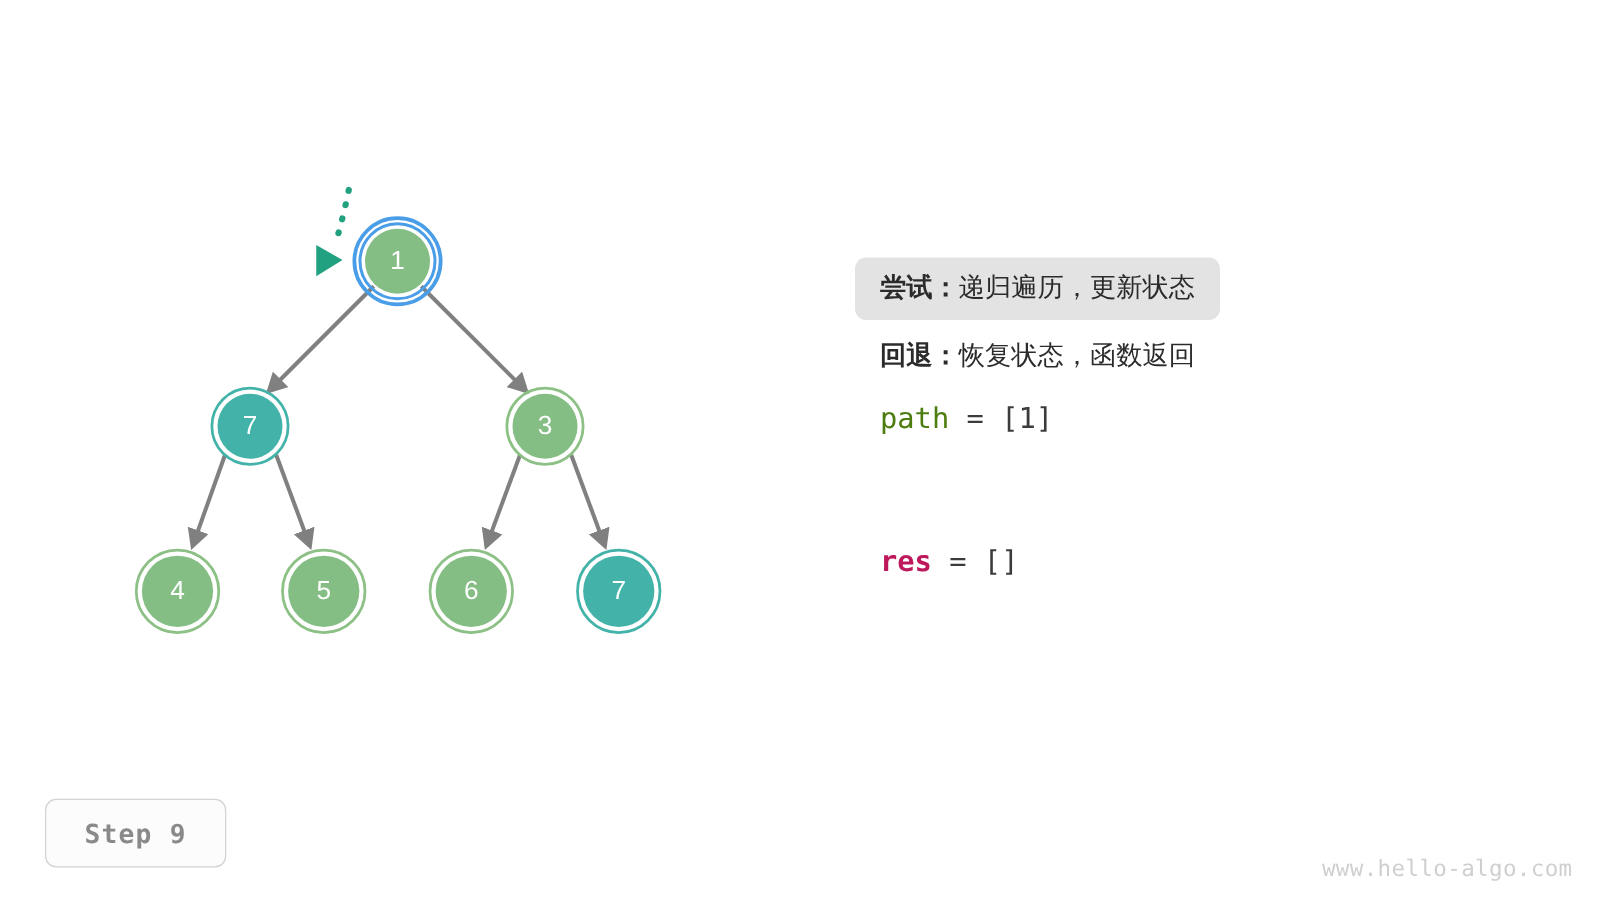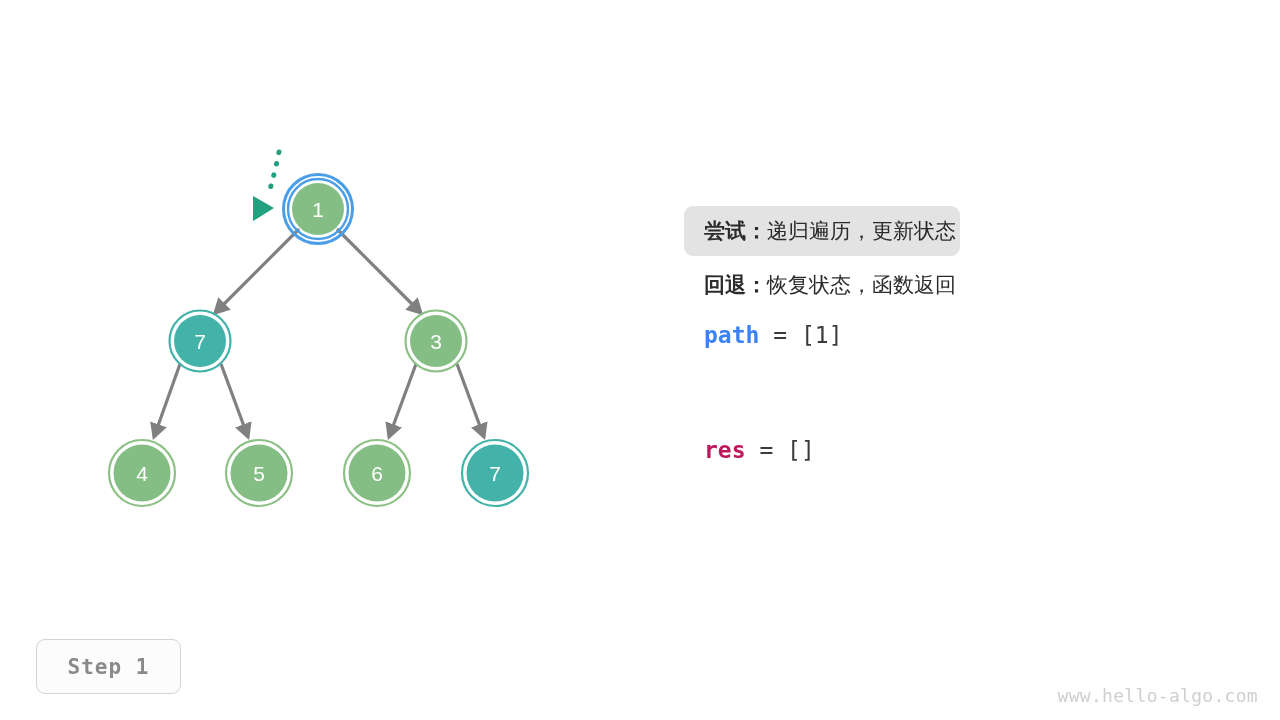--- a/index.html
+++ b/index.html
@@ -35,21 +35,21 @@
     font-family: "Liberation Sans", sans-serif;
     font-size: 21px;
     line-height: 1;
     color: #2b2b2b;
     white-space: nowrap;
     display: inline-block;
   }
   .line-try {
     background: #e3e3e3;
     border-radius: 9px;
-    padding: 14px 4px 15px 20px;
+    padding: 14px 20px 15px 20px;
   }
   .line-back {
     padding: 0px 20px;
     margin-top: 18px;
     text-align: right;
   }
   .kw {
     font-weight: bold;
   }
 
@@ -57,22 +57,22 @@
     font-family: "DejaVu Sans Mono", monospace;
     font-size: 23px;
     line-height: 1;
     white-space: pre;
     color: #3b3b3b;
     padding-left: 20px;
   }
   .code-path { margin-top: 28px; }
   .code-res  { margin-top: 92px; }
   .var-path {
-    color: #3b82f6;
-    font-weight: bold;
+    color: #4d7c0f;
+    font-weight: normal;
   }
   .var-res {
     color: #be185d;
     font-weight: bold;
   }
 
   
   .step-badge {
     position: absolute;
     left: 36px;
@@ -181,15 +181,15 @@
   </g>
 </svg>
 
 <div class="panel">
   <div class="line-try"><span class="kw">尝试：</span><span>递归遍历，更新状态</span></div>
   <div class="line-back"><span class="kw">回退：</span><span>恢复状态，函数返回</span></div>
   <div class="code-line code-path"><span class="var-path">path</span><span> = [1]</span></div>
   <div class="code-line code-res"><span class="var-res">res</span><span> = []</span></div>
 </div>
 
-<div class="step-badge">Step 1</div>
+<div class="step-badge">Step 9</div>
 
 <div class="watermark">www.hello-algo.com</div>
 
 </body></html>

